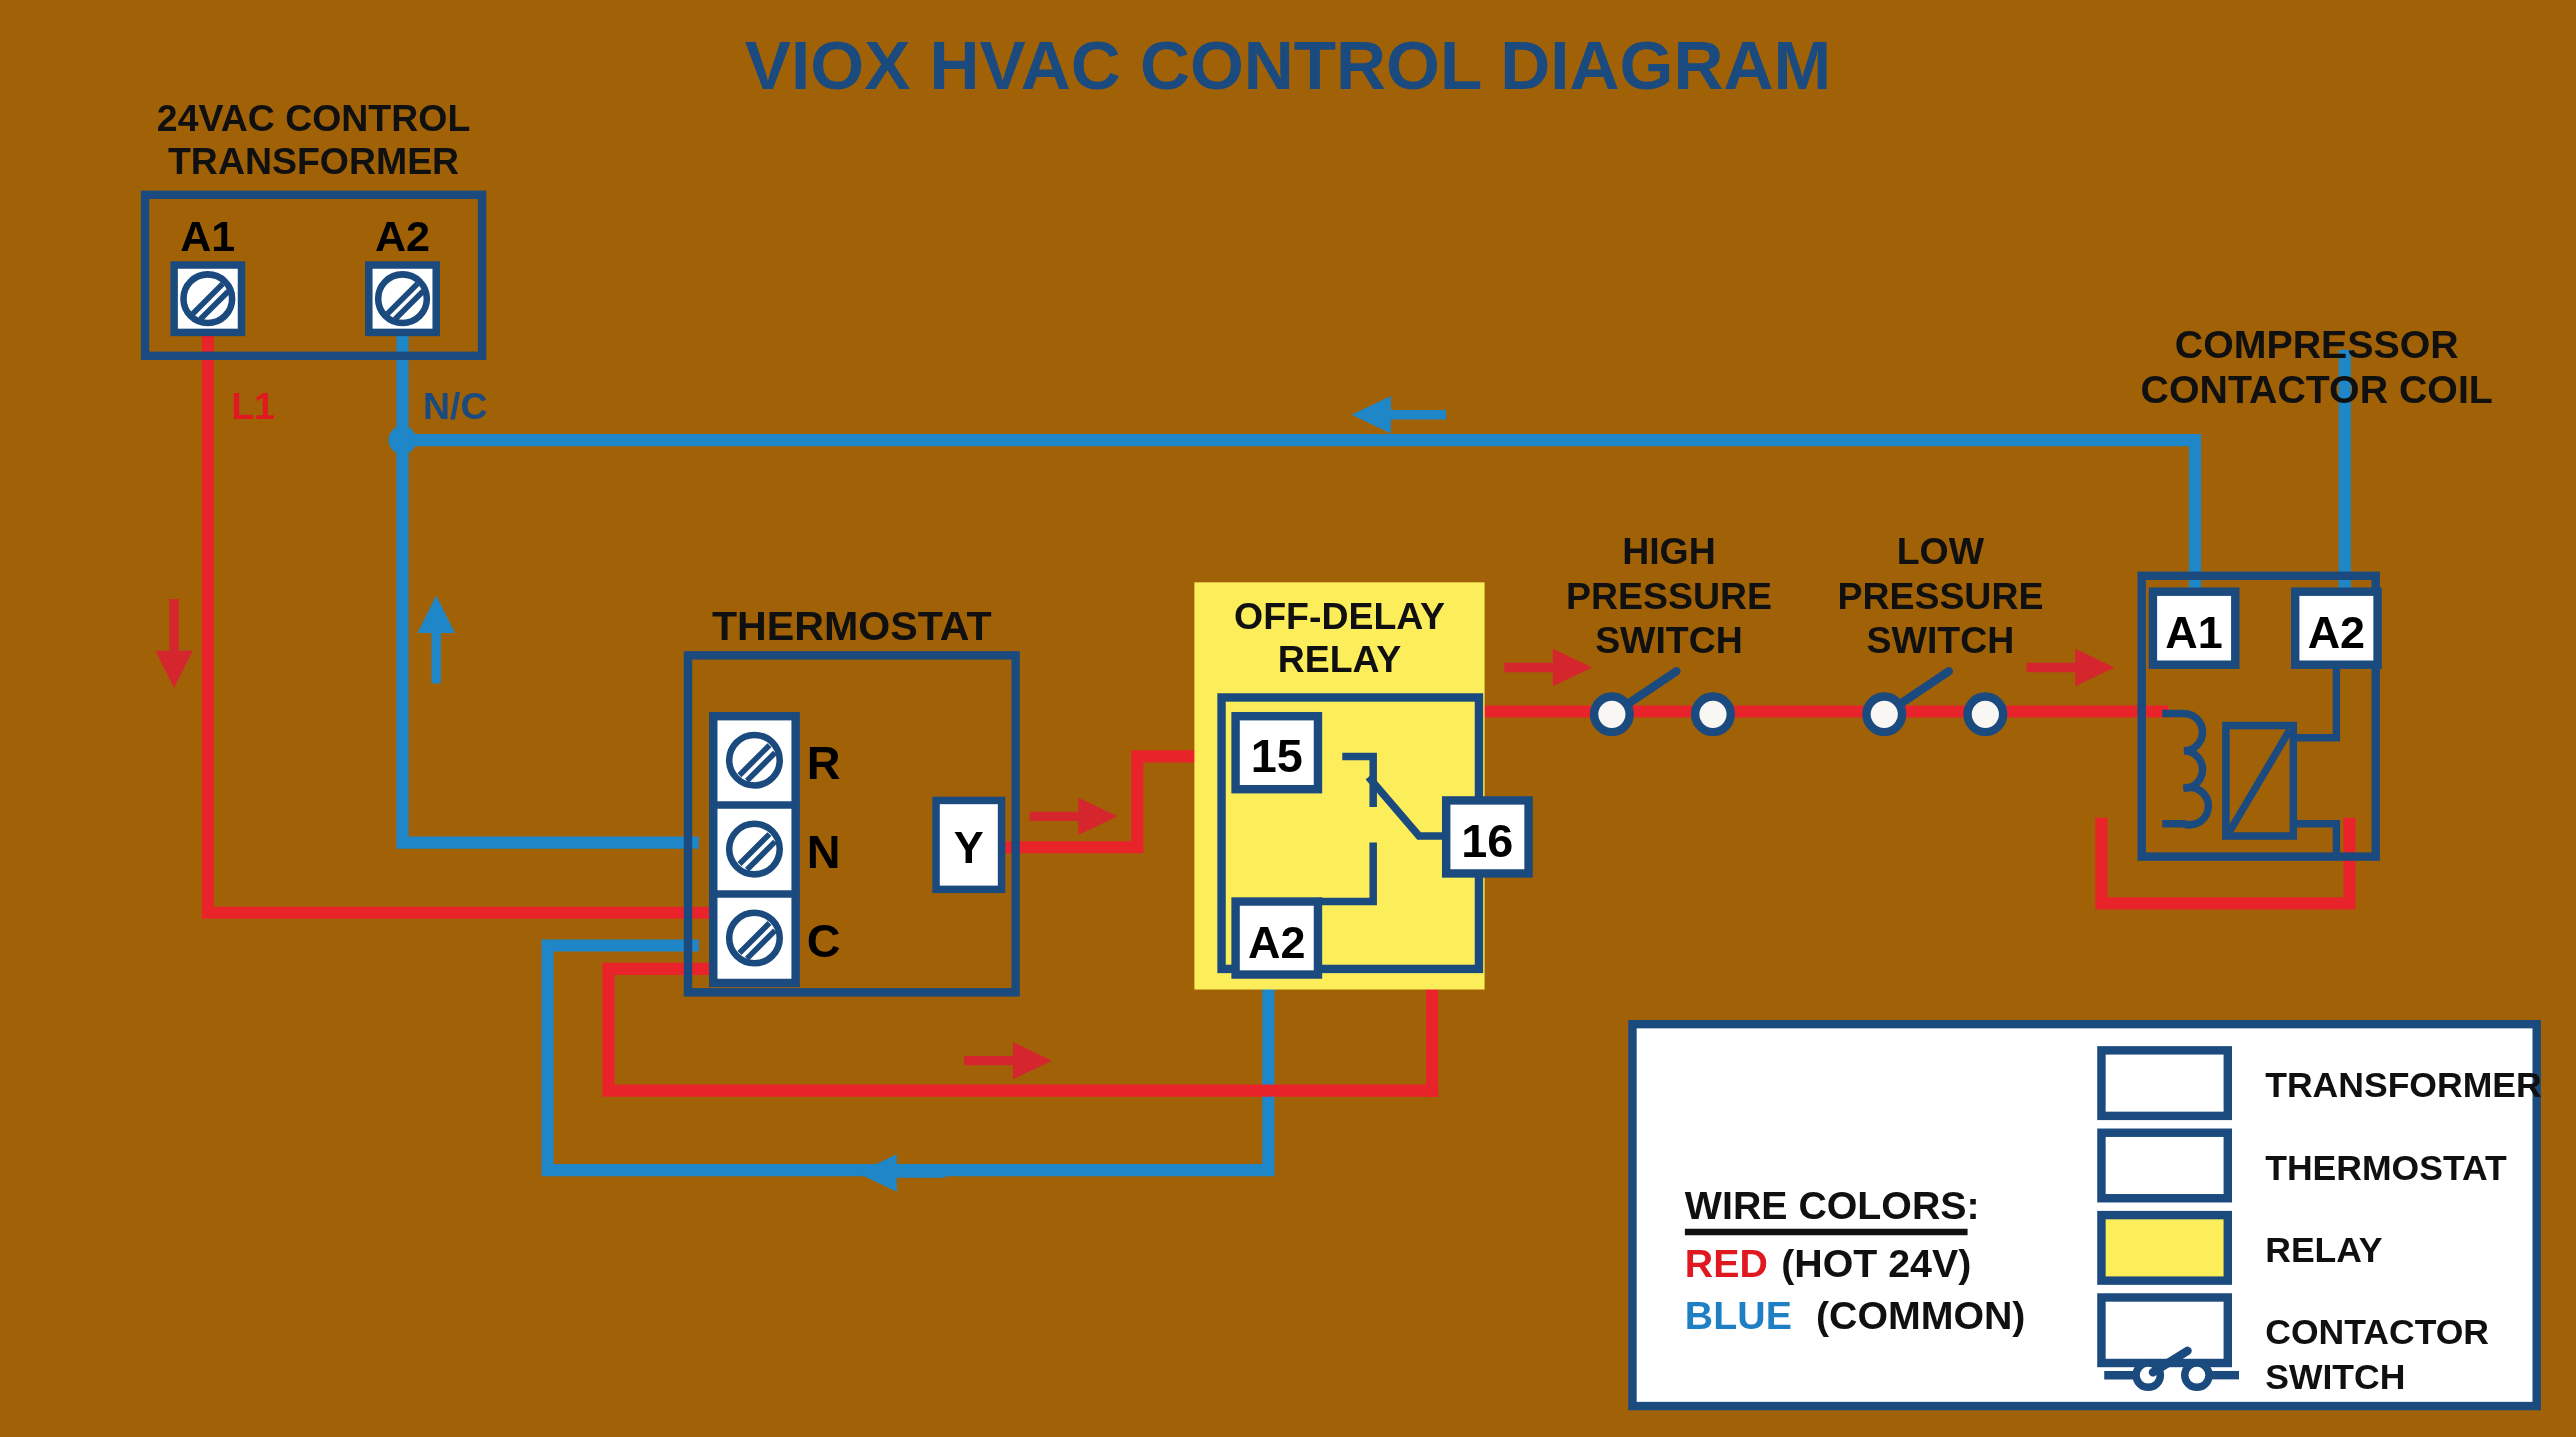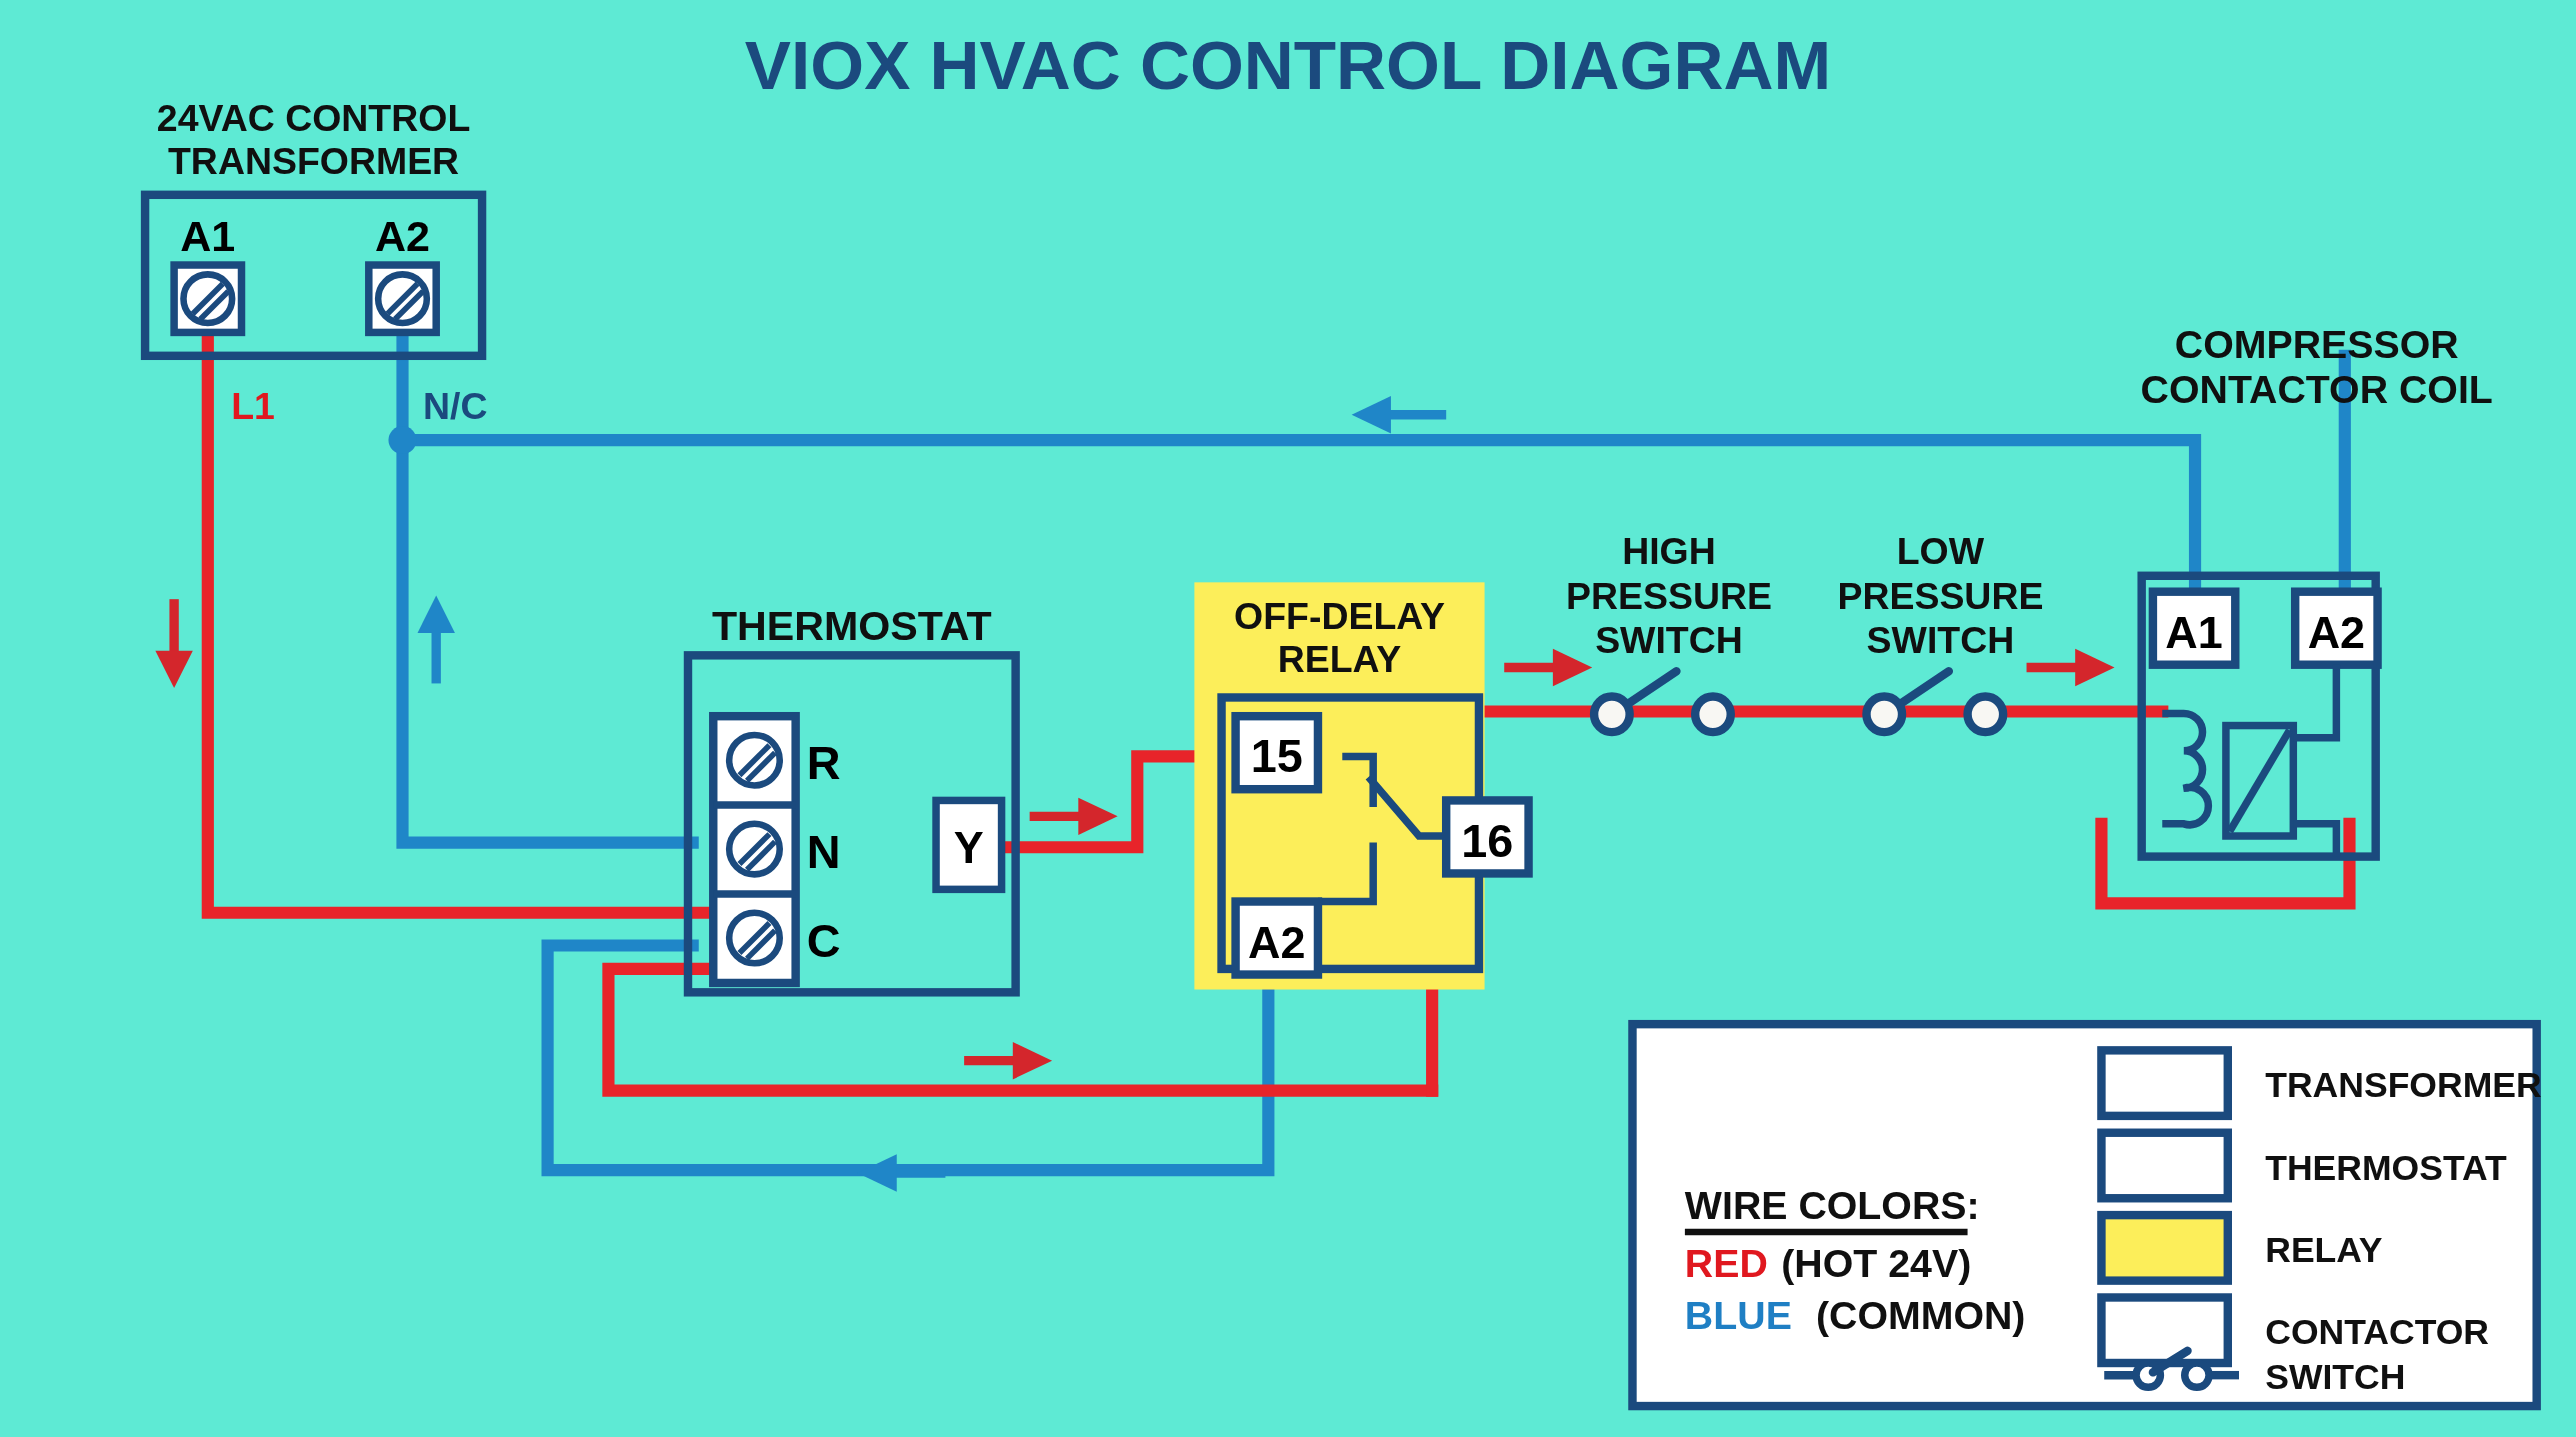--- a/index.html
+++ b/index.html
@@ -8,21 +8,21 @@
     padding: 0;
     background: #ffffff;
   }
   body {
     font-family: "Liberation Sans", sans-serif;
   }
   #stage {
     position: relative;
     width: 2576px;
     height: 1438px;
-    background: #5eead4;
+    background: #a16207;
     overflow: hidden;
   }
   #diagram {
     position: absolute;
     inset: 0;
     width: 2576px;
     height: 1438px;
     display: block;
   }
   .ttl {

